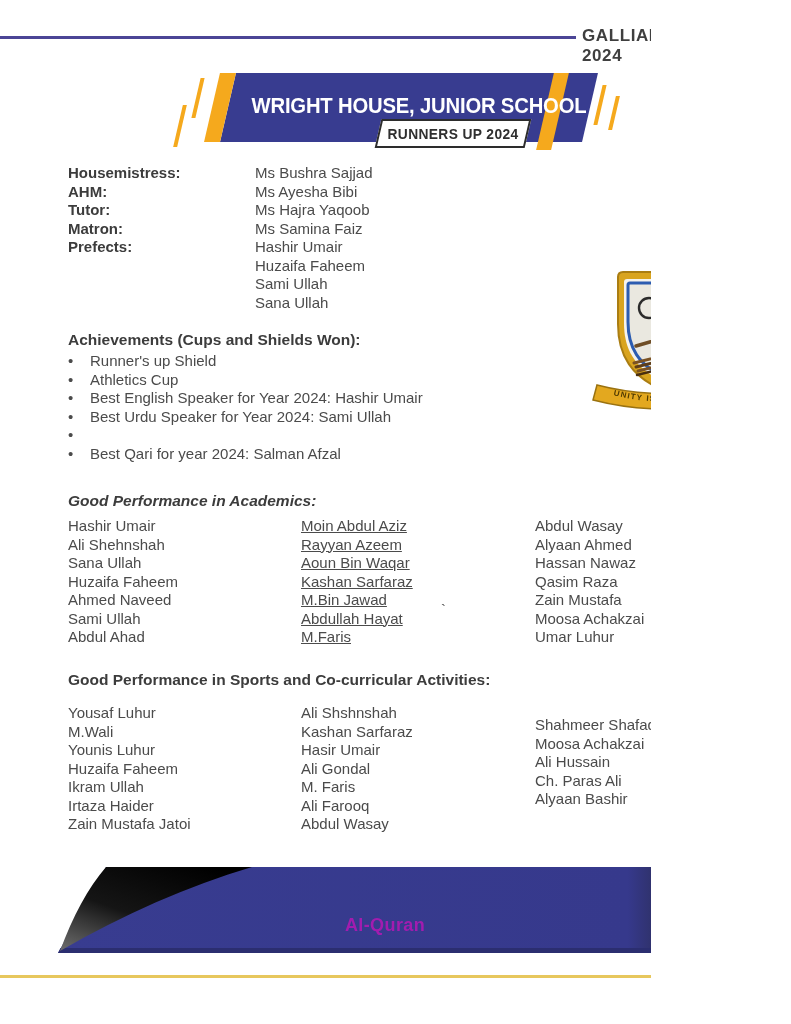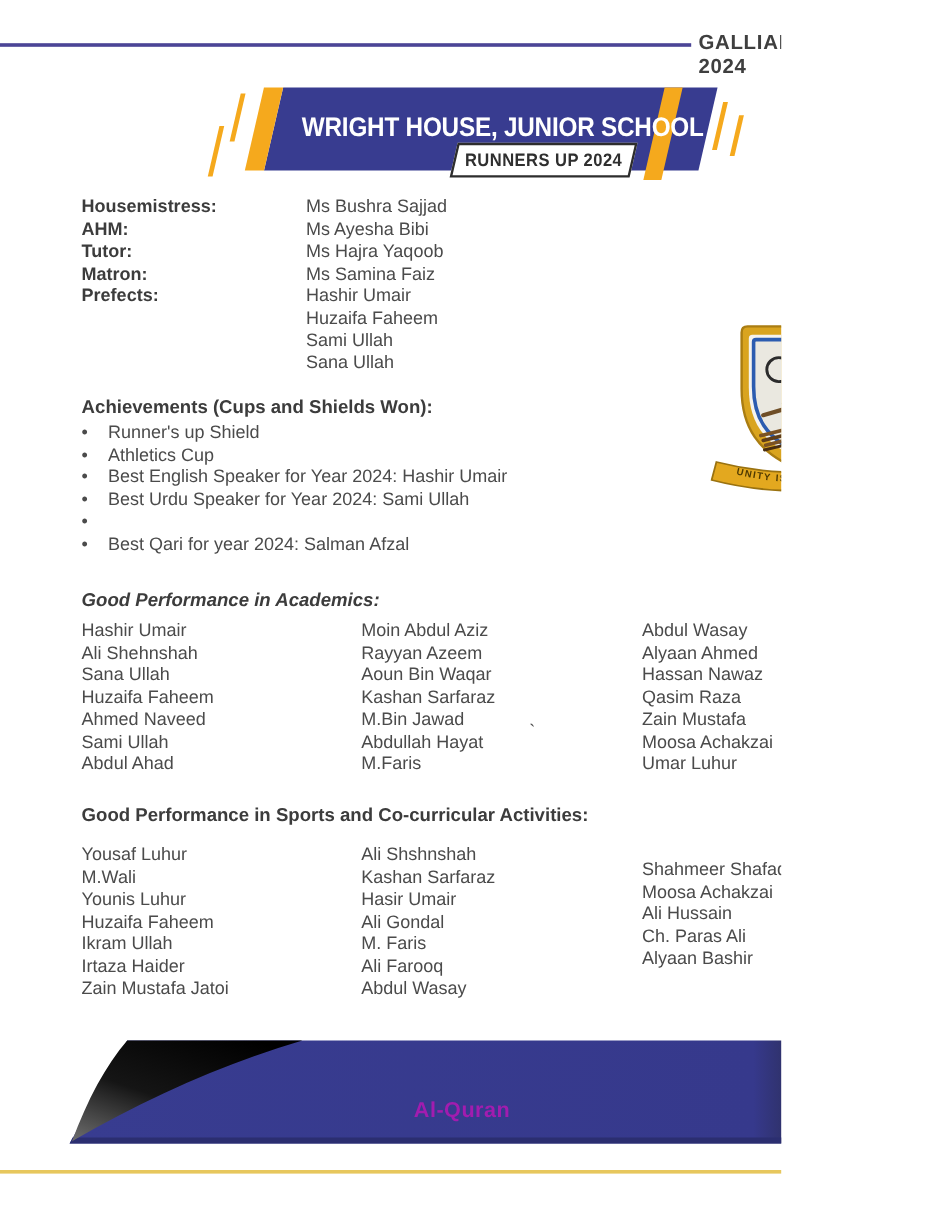--- a/index.html
+++ b/index.html
@@ -43,21 +43,21 @@
   .sec-heading { font-size:15.5px; font-weight:bold; color:#3c3c3c; white-space:nowrap; }
   .ach-heading { left:68px; top:331px; }
   .ach-list    { left:68px; top:352px; line-height:18.6px; font-size:15px; }
   .bullet-row  { display:flex; }
   .blt         { width:22px; color:#4b4b4b; }
 
   .aca-heading { left:68px; top:492px;font-style:italic; }
   .spo-heading { left:68px; top:671px; }
   .name-col    { line-height:18.5px; font-size:15px; white-space:nowrap; }
   .aca-col1 { left:68px;  top:517px; }
-  .aca-col2 { left:301px; top:517px; }
+  .aca-col2 { left:301px; top:517px;text-decoration:underline; }
   .aca-col3 { left:535px; top:517px; }
   .stray    { left:441px; top:601px; font-size:15px; color:#4b4b4b; }
   .spo-col1 { left:68px;  top:704px; }
   .spo-col2 { left:301px; top:704px; }
   .spo-col3 { left:535px; top:716px; }
 
   
   .crest { left:592px; top:266px; width:142px; height:152px; }
 
   

